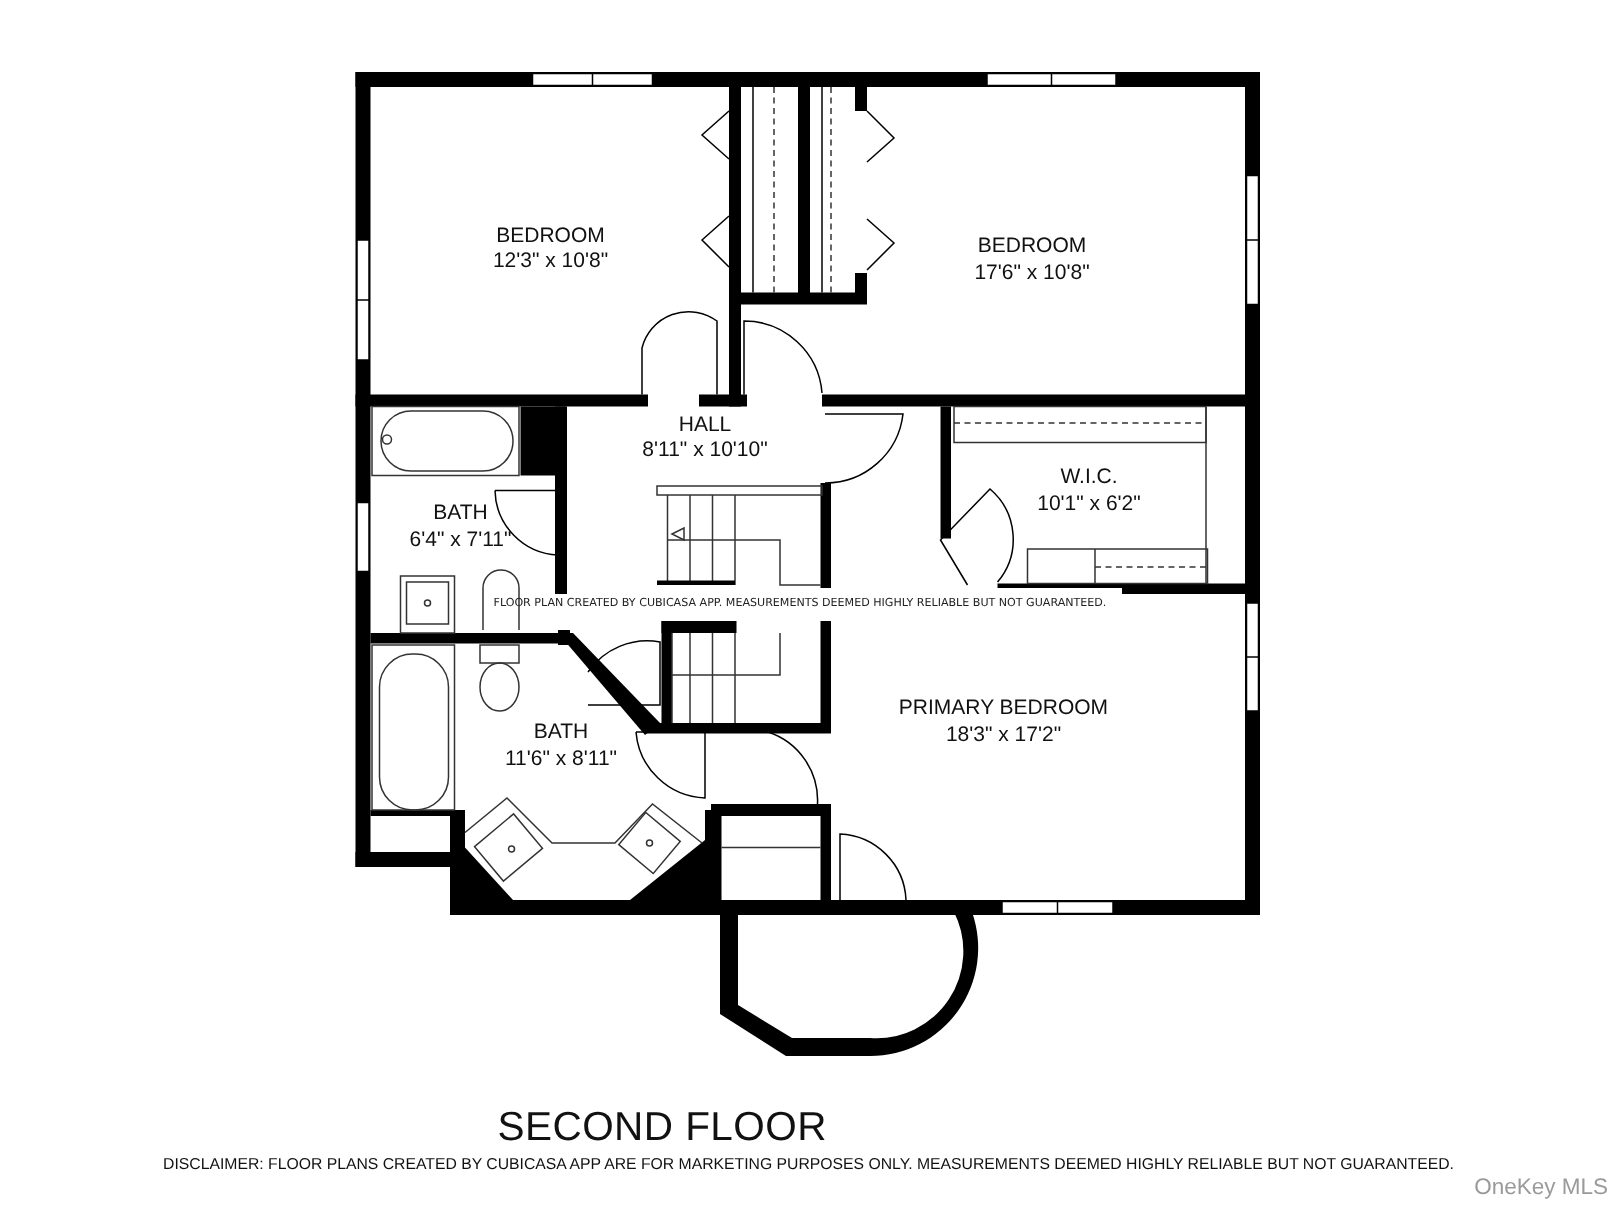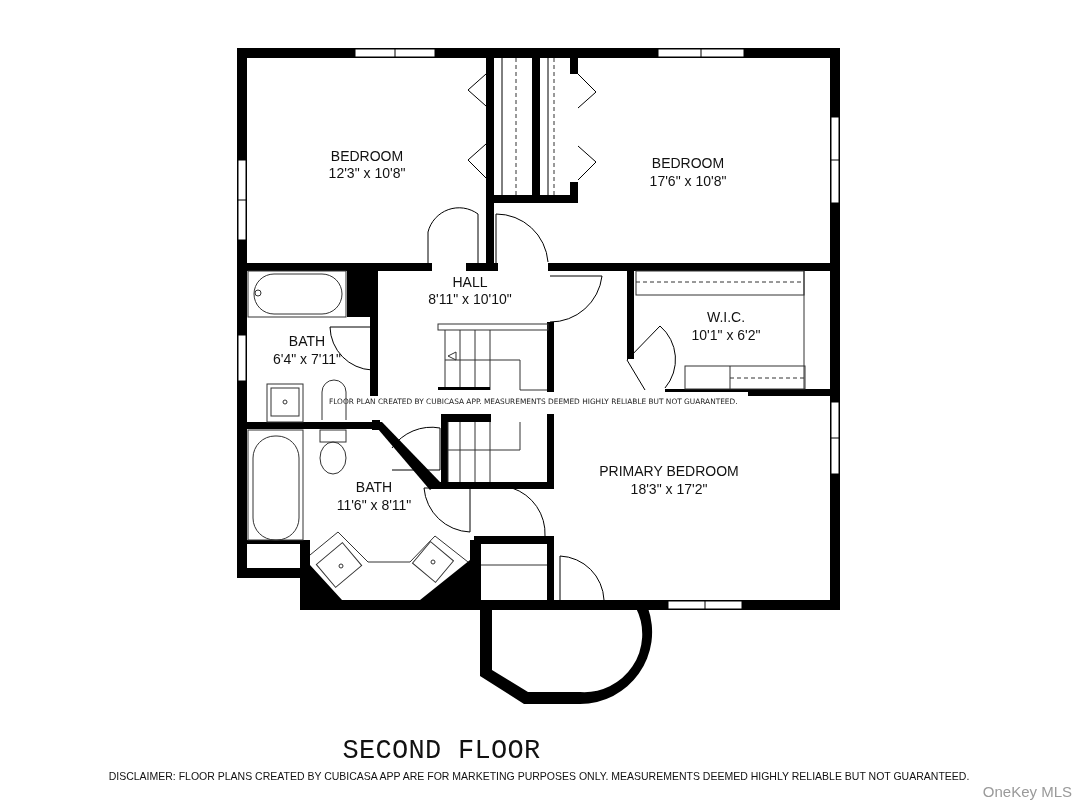--- a/index.html
+++ b/index.html
@@ -1,20 +1,20 @@
 <!DOCTYPE html>
 <html><head>
 <meta charset="utf-8">
 <style>
   html, body { margin: 0; padding: 0; background: #ffffff; }
   body { width: 1078px; height: 804px; position: relative; overflow: hidden; font-family: "Liberation Sans", sans-serif; }
   #plan { position: absolute; left: 0; top: 0; width: 1078px; height: 804px; }
   .room-label { font-family: "Liberation Sans", sans-serif; font-size: 14px; fill: #111; text-anchor: middle; }
   .mini-note { font-family: "DejaVu Sans", sans-serif; font-size: 7.4px; fill: #222; }
-  .floor-title { position: absolute; left: 0; width: 883px; top: 736px; text-align: center; font-size: 27px; color: #111; letter-spacing: 0.3px; font-family: Liberation Mono, monospace; }
+  .floor-title { position: absolute; left: 0; width: 883px; top: 736px; text-align: center; font-size: 27px; color: #111; letter-spacing: 0.3px; }
   .disclaimer { position: absolute; left: 0; width: 1140px; top: 770px; text-align: center; font-size: 10.5px; color: #111; }
   .watermark { position: absolute; right: 6px; top: 783px; font-size: 15px; color: #9a9a9a; }
   .wall { fill: #000; }
   .thin { stroke: #000; stroke-width: 1; fill: none; }
   .thin-g { stroke: #333; stroke-width: 1; fill: none; }
   .dash { stroke: #333; stroke-width: 1; fill: none; stroke-dasharray: 4 3; }
   .win { fill: #fff; stroke: #000; stroke-width: 1; }
 </style>
 </head>
 <body>

